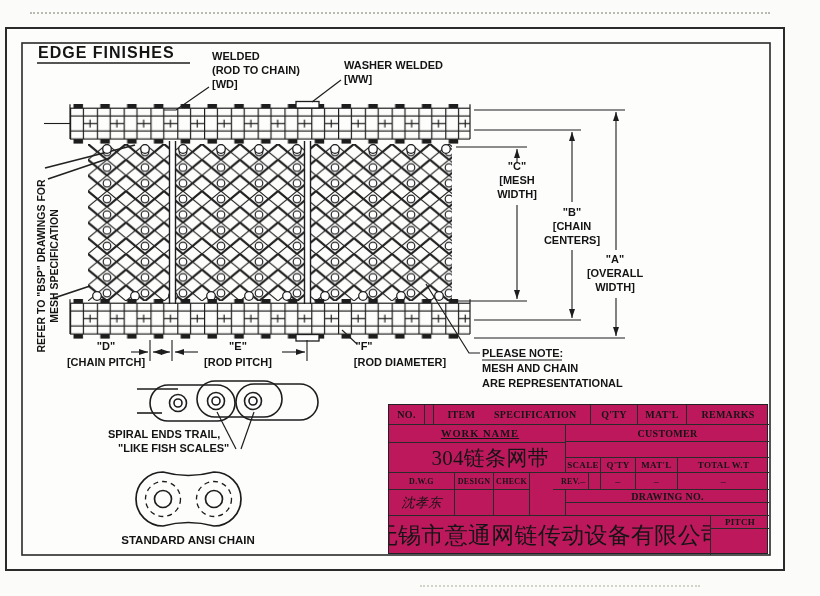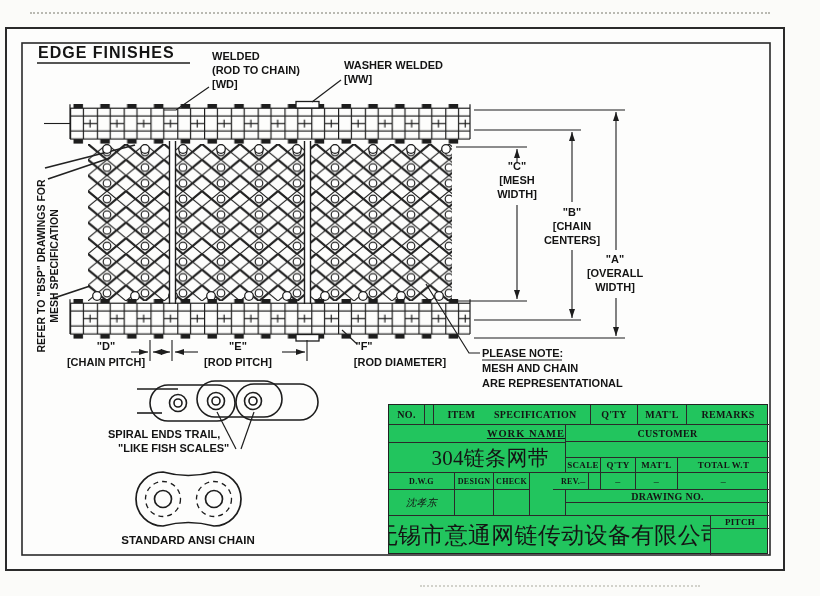--- a/index.html
+++ b/index.html
@@ -5,31 +5,31 @@
   html,body{margin:0;padding:0;}
   body{
     width:820px;height:596px;position:relative;overflow:hidden;
     background:#fbfbf9;font-family:"Liberation Sans",sans-serif;
   }
   svg text{fill:#141414;}
   .lbl{font-family:"Liberation Sans",sans-serif;font-weight:600;}
   
   #titleblock{
     position:absolute;left:388px;top:404px;width:380px;height:150px;
-    border:1.6px solid #222;box-sizing:border-box;background:#22c55e;
+    border:1.6px solid #222;box-sizing:border-box;background:#be185d;
     font-family:"Liberation Serif",serif;color:#141414;
   }
   .cell{
     position:absolute;box-sizing:border-box;
     border-right:1px solid #2a2a2a;border-bottom:1px solid #2a2a2a;
     display:flex;align-items:center;justify-content:center;
     font-size:10px;font-weight:bold;letter-spacing:.3px;white-space:nowrap;overflow:hidden;
   }
   .noR{border-right:none;} .noB{border-bottom:none;}
-  .left{justify-content:flex-end;}
+  .left{justify-content:center;}
   .scan-dots{position:absolute;border-top:2px dotted #b9b9b2;}
 </style>
 </head>
 <body>
 
 <div class="scan-dots" style="left:30px;top:12px;width:740px;"></div>
 <div class="scan-dots" style="left:420px;top:585px;width:280px;border-top-color:#d2d2cb;"></div>
 
 <svg width="820" height="596" viewBox="0 0 820 596" style="position:absolute;left:0;top:0;">
   <defs>
@@ -229,21 +229,21 @@
   <div class="cell noR" style="left:298px;top:0;width:82px;height:20px;">REMARKS</div>
 
   <div class="cell left" style="left:0;top:20px;width:177px;height:18px;padding-left:6px;font-size:10.5px;">
     <span style="text-decoration:underline;letter-spacing:1px;">WORK NAME</span>
   </div>
   <div class="cell" style="left:0;top:38px;width:177px;height:30px;font-size:21px;font-weight:normal;justify-content:flex-end;padding-right:16px;">304链条网带</div>
   <div class="cell" style="left:0;top:68px;width:66px;height:17px;font-size:8px;">D.W.G</div>
   <div class="cell" style="left:66px;top:68px;width:39px;height:17px;font-size:8px;">DESIGN</div>
   <div class="cell" style="left:105px;top:68px;width:36px;height:17px;font-size:8px;">CHECK</div>
   <div class="cell" style="left:141px;top:68px;width:36px;height:17px;font-size:8px;margin-left:23px;">REV.</div>
-  <div class="cell" style="left:0;top:85px;width:66px;height:26px;font-size:10px;font-style:italic;font-weight:normal;">沈孝东</div>
+  <div class="cell" style="left:0;top:85px;width:66px;height:26px;font-size:13px;font-style:italic;font-weight:normal;">沈孝东</div>
   <div class="cell" style="left:66px;top:85px;width:39px;height:26px;"></div>
   <div class="cell" style="left:105px;top:85px;width:36px;height:26px;"></div>
   <div class="cell" style="left:141px;top:85px;width:36px;height:26px;"></div>
 
   <div class="cell noR" style="left:177px;top:20px;width:203px;height:17px;">CUSTOMER</div>
   <div class="cell noR" style="left:177px;top:37px;width:203px;height:16px;"></div>
   <div class="cell" style="left:177px;top:53px;width:35px;height:15px;font-size:9px;">SCALE</div>
   <div class="cell" style="left:212px;top:53px;width:35px;height:15px;font-size:9px;">Q'TY</div>
   <div class="cell" style="left:247px;top:53px;width:42px;height:15px;font-size:9px;">MAT'L</div>
   <div class="cell noR" style="left:289px;top:53px;width:91px;height:15px;font-size:9px;">TOTAL W.T</div>

